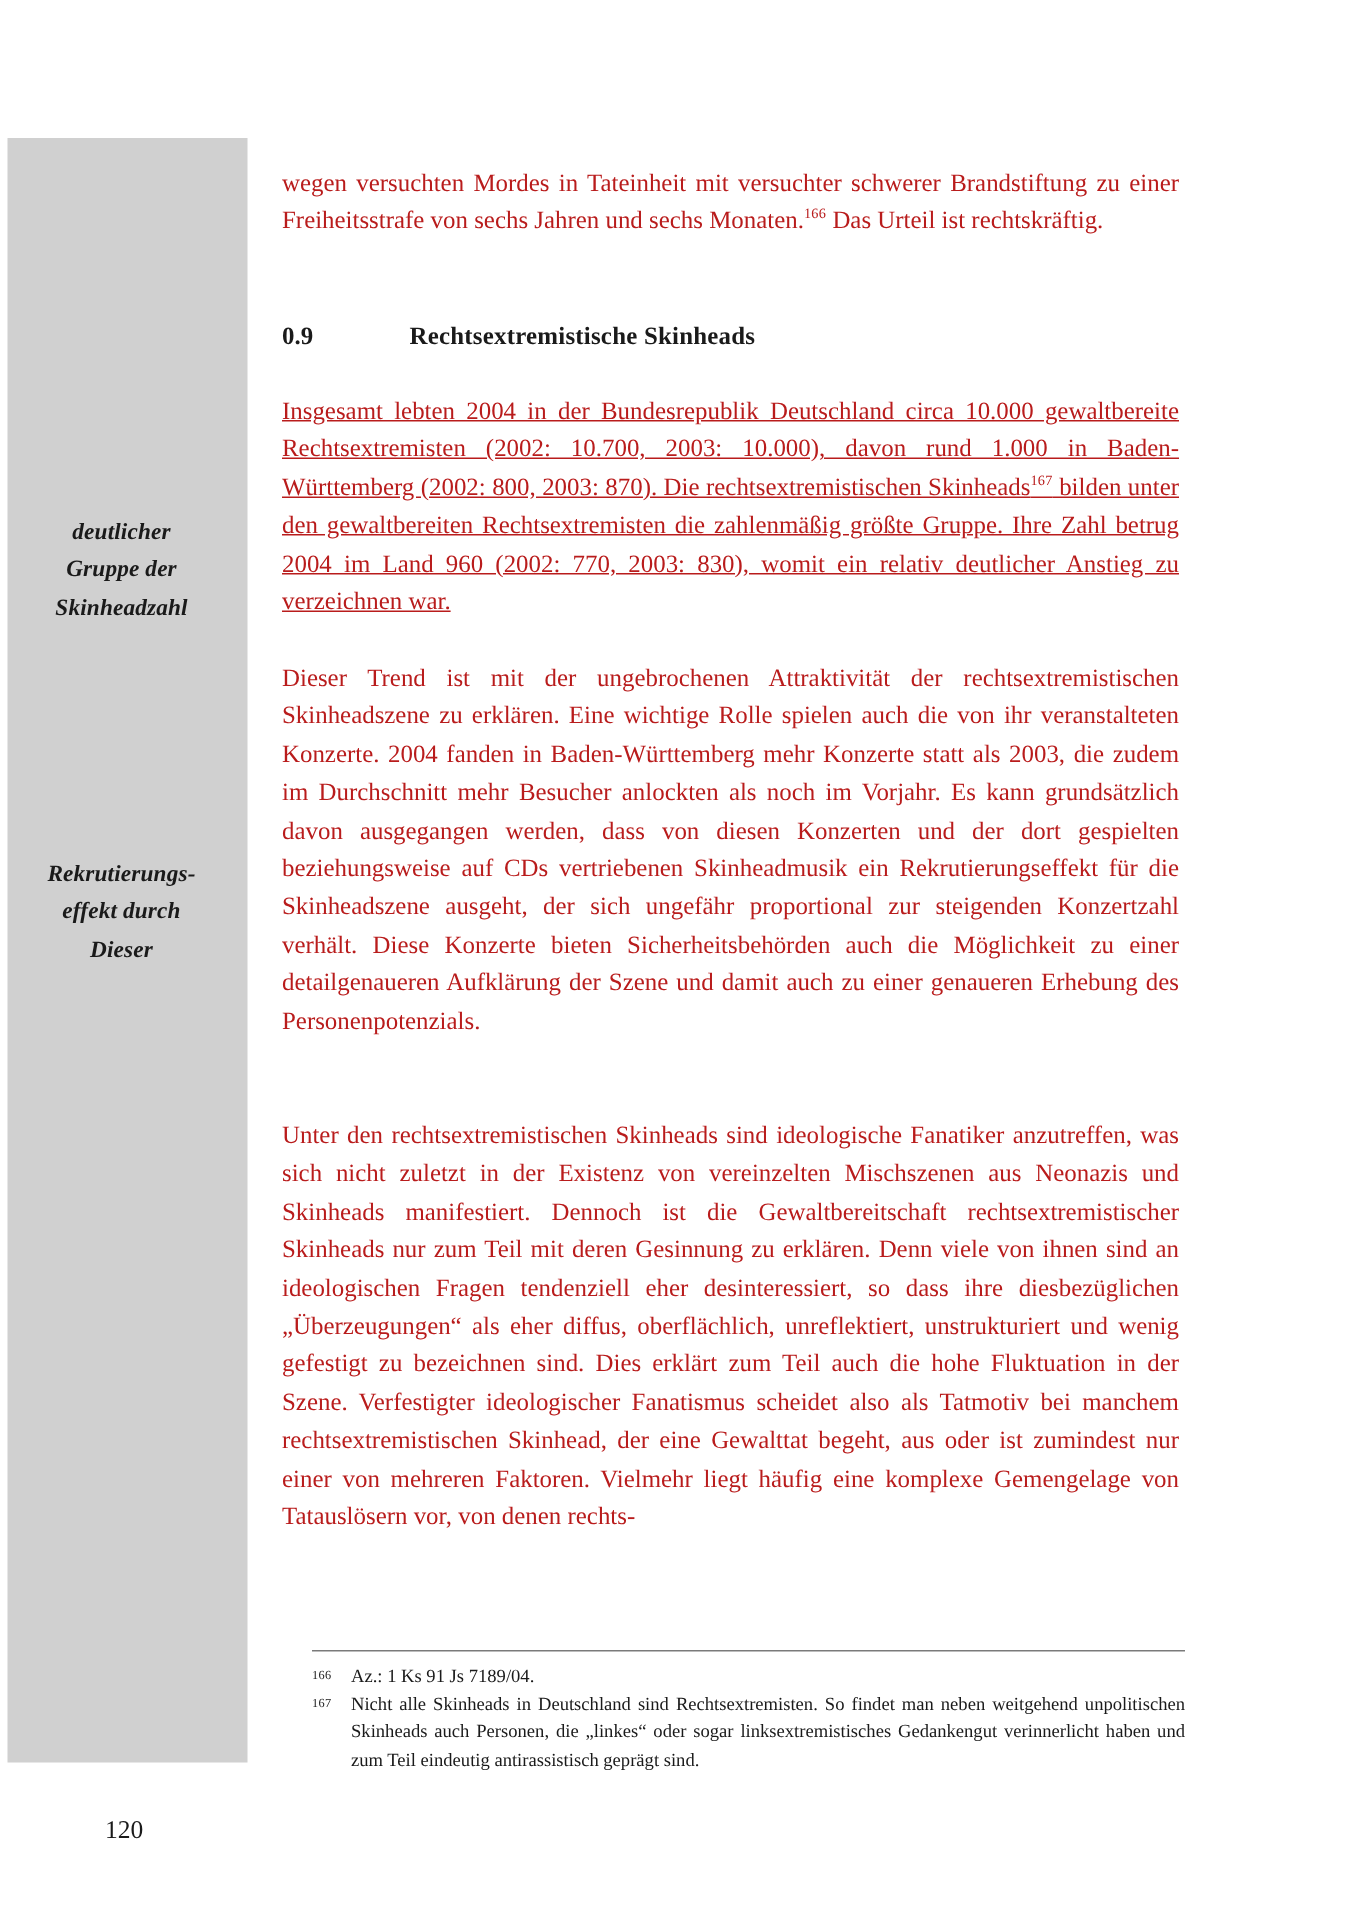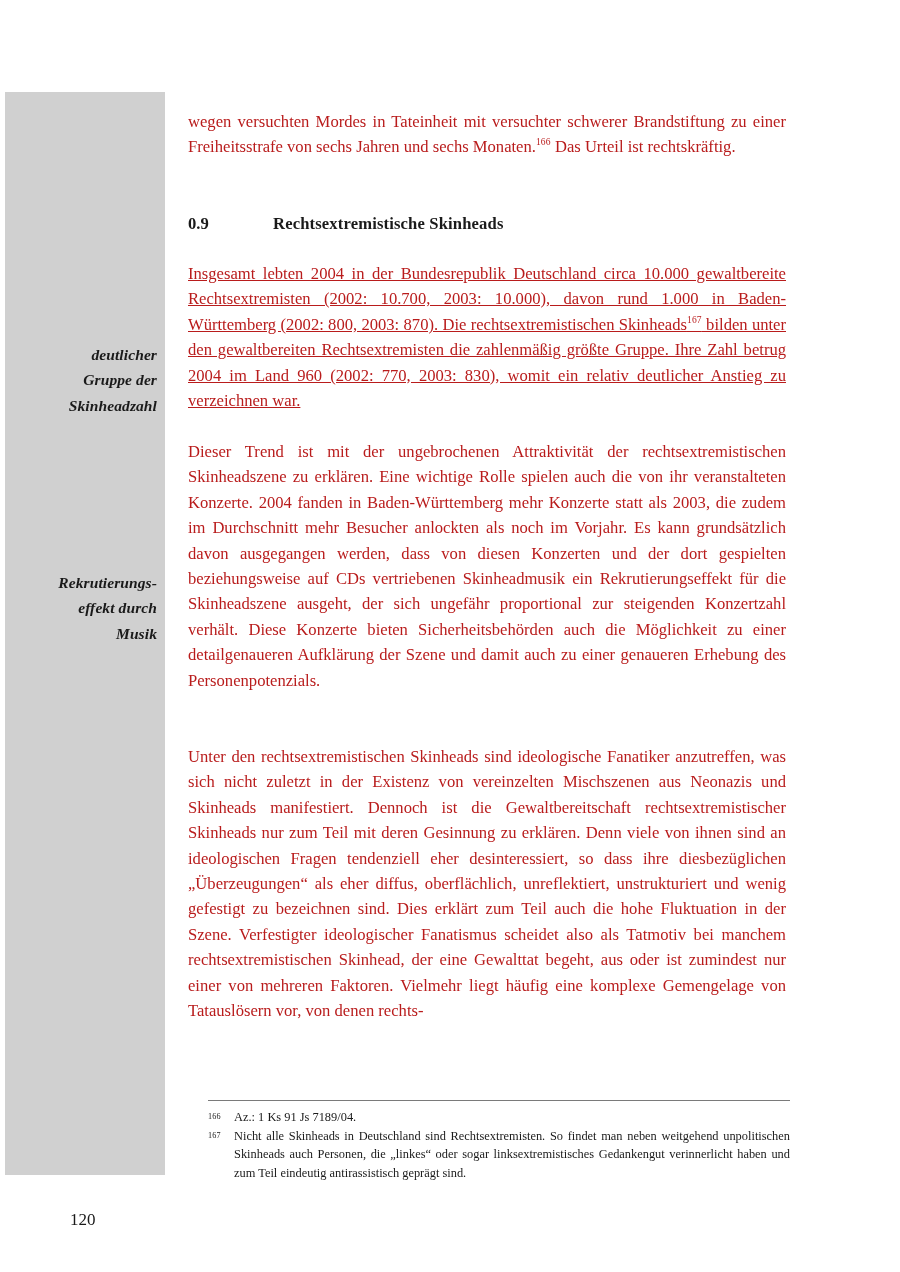--- a/index.html
+++ b/index.html
@@ -25,21 +25,21 @@
     width: 160px;
     height: 1083px;
     background: #d0d0d0;
   }
 
   
   .margin-note {
     position: absolute;
     left: 5px;
     width: 152px;
-    text-align: right;
+    text-align: center;
     font-style: italic;
     font-weight: bold;
     font-size: 15.5px;
     line-height: 25.4px;
     color: #1a1a1a;
     letter-spacing: 0.1px;
   }
   .margin-note span { display: block; }
   #mn-0 { top: 342px; }
   #mn-1 { top: 570px; }
@@ -140,21 +140,21 @@
 
   <div class="margin-note" id="mn-0">
     <span>deutlicher</span>
     <span>Gruppe der</span>
     <span>Skinheadzahl</span>
   </div>
 
   <div class="margin-note" id="mn-1">
     <span>Rekrutierungs-</span>
     <span>effekt durch</span>
-    <span>Musik</span>
+    <span>Dieser</span>
   </div>
 
   <div class="body-col">
 
     <p class="para" id="para-0"><span>wegen versuchten Mordes in Tateinheit mit versuchter schwerer Brandstif­tung zu einer Freiheitsstrafe von sechs Jahren und sechs Monaten.</span><sup class="fn">166</sup><span> Das Urteil ist rechtskräftig.</span></p>
 
     <div id="heading">
       <div class="heading-row">
         <span class="heading-num">0.9</span>
         <span class="heading-title">Rechtsextremistische Skinheads</span>

